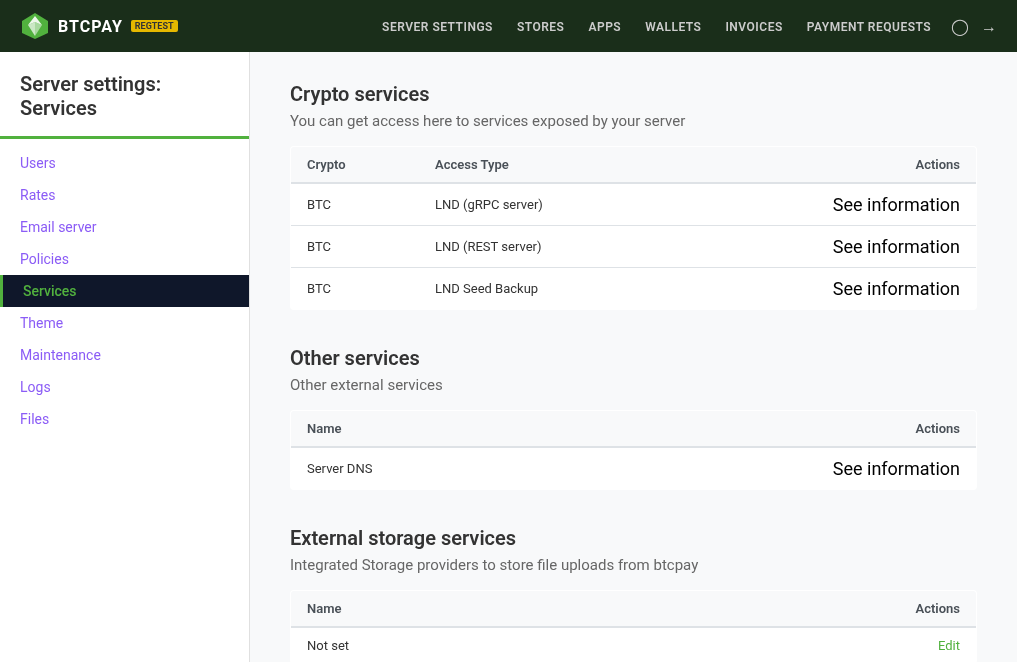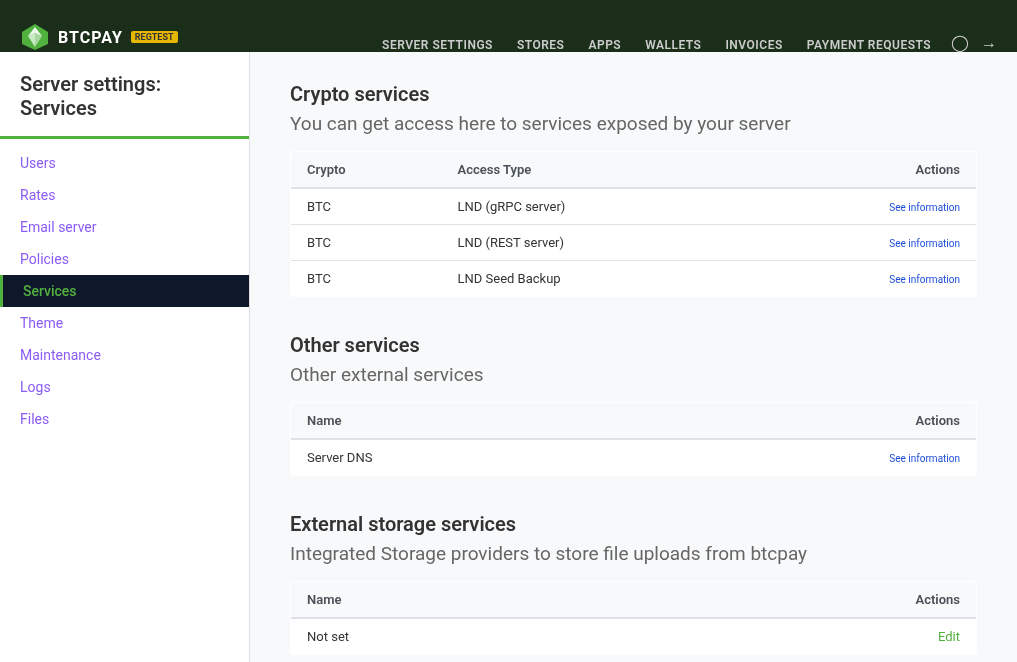--- a/index.html
+++ b/index.html
@@ -2,21 +2,21 @@
 <html><head>
   <meta charset="utf-8">
   <style>
     * { box-sizing: border-box; margin: 0; padding: 0; }
     body { font-family: -apple-system, BlinkMacSystemFont, 'Segoe UI', Roboto, sans-serif; font-size: 14px; color: #333; background: #f8f9fa; }
 
     
     .header {
       background: #1a2e1a;
       display: flex;
-      align-items: flex-end;
+      align-items: center;
       padding: 0 20px;
       height: 52px;
       color: white;
     }
     .logo-area {
       display: flex;
       align-items: center;
       gap: 8px;
       margin-right: auto;
     }
@@ -116,21 +116,21 @@
     }
 
     .section-title {
       font-size: 20px;
       font-weight: 600;
       color: #333;
       margin-bottom: 6px;
     }
 
     .section-subtitle {
-      font-size: 19px;
+      font-size: 15px;
       color: #666;
       margin-bottom: 16px;
     }
 
     .data-table {
       width: 100%;
       border-collapse: collapse;
       background: white;
       border: 1px solid #dee2e6;
       border-radius: 4px;
@@ -160,23 +160,23 @@
       border-bottom: 1px solid #dee2e6;
       font-size: 13px;
       color: #333;
     }
 
     .data-table tr:last-child td {
       border-bottom: none;
     }
 
     .link-action {
-      color: #1d4ed8;
+      color: #000000;
       text-decoration: none;
-      font-size: 10px;
+      font-size: 18px;
       cursor: pointer;
       margin-left: 9px;
     }
 
     .link-edit {
       color: #51b13e;
       text-decoration: none;
       font-size: 13px;
       cursor: pointer;
     }

